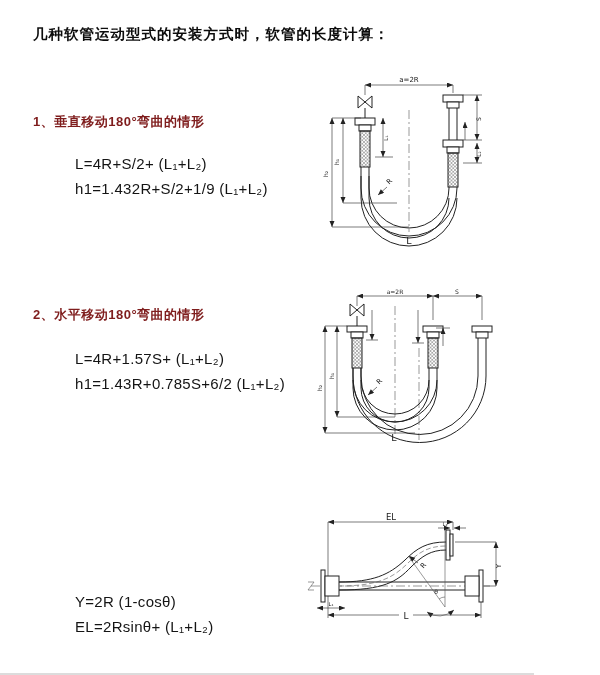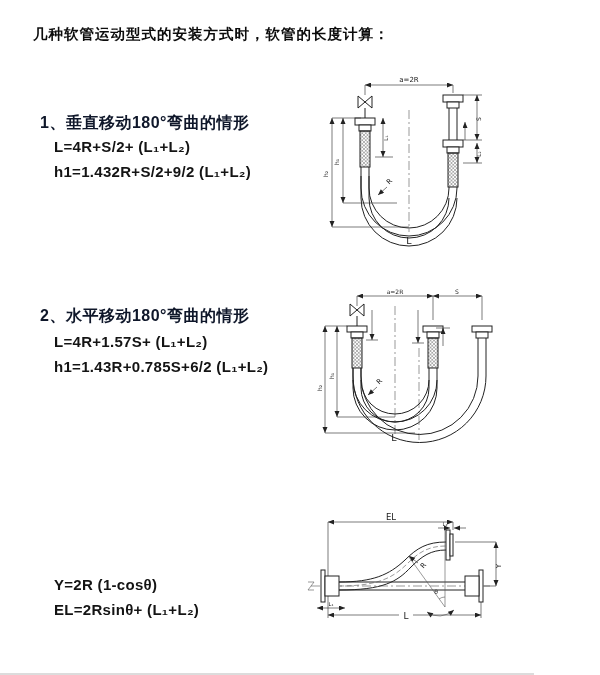--- a/index.html
+++ b/index.html
@@ -1,21 +1,21 @@
 <!DOCTYPE html>
 <html><head>
 <meta charset="utf-8">
 <style>
   html,body{margin:0;padding:0;background:#fff;}
   .page{position:relative;width:534px;height:675px;background:#fff;overflow:hidden;
         font-family:"Liberation Sans","DejaVu Sans",sans-serif;color:#111;
         border-bottom:2px solid #dcdcdc;box-sizing:border-box;}
   .title{position:absolute;left:33px;top:25px;font-size:14.5px;font-weight:bold;letter-spacing:1px;color:#0c0c0c;}
-  .heading{position:absolute;left:40px;font-size:16px;font-weight:bold;letter-spacing:.5px;color:#0f172a;}
-  .formula{position:absolute;left:54px;font-size:15px;font-weight:700;letter-spacing:.3px;color:#141414;}
+  .heading{position:absolute;left:33px;font-size:13px;font-weight:bold;letter-spacing:.5px;color:#7f1d1d;}
+  .formula{position:absolute;left:75px;font-size:15px;font-weight:400;letter-spacing:.3px;color:#141414;margin-top:17px;}
   .h-s1{top:113px}.f-s1a{top:138px}.f-s1b{top:163px}.f-s1c{top:188px}
   .h-s2{top:306px}.f-s2a{top:333px}.f-s2b{top:358px}.f-s2c{top:383px}
   .h-s3{top:524px}.f-s3a{top:551px}.f-s3b{top:576px}.f-s3c{top:601px}
   .diag{position:absolute;}
   .d1{left:315px;top:72px;}
   .d2{left:315px;top:288px;}
   .d3{left:303px;top:512px;}
   .dim{stroke:#444;stroke-width:.7;fill:none}
   .obj{stroke:#222;stroke-width:1;fill:none}
   .objf{stroke:#222;stroke-width:1;fill:#fff}
@@ -26,21 +26,21 @@
 </style>
 </head>
 <body>
 
 <div class="page">
 
   <div class="title">几种软管运动型式的安装方式时，软管的长度计算：</div>
 
   <div class="heading h-s1">1、垂直移动180°弯曲的情形</div>
   <div class="formula f-s1a">L=4R+S/2+ (L₁+L₂)</div>
-  <div class="formula f-s1b">h1=1.432R+S/2+9/2 (L₁+L₂)</div>
+  <div class="formula f-s1b">h1=1.432R+S/2+1/9 (L₁+L₂)</div>
 
   <div class="heading h-s2">2、水平移动180°弯曲的情形</div>
   <div class="formula f-s2a">L=4R+1.57S+ (L₁+L₂)</div>
   <div class="formula f-s2b">h1=1.43R+0.785S+6/2 (L₁+L₂)</div>
 
   <div class="formula f-s3b">Y=2R (1-cosθ)</div>
   <div class="formula f-s3c">EL=2Rsinθ+ (L₁+L₂)</div>
 
   <svg class="diag d1" width="185" height="185" viewBox="0 0 185 185">
     <defs>

